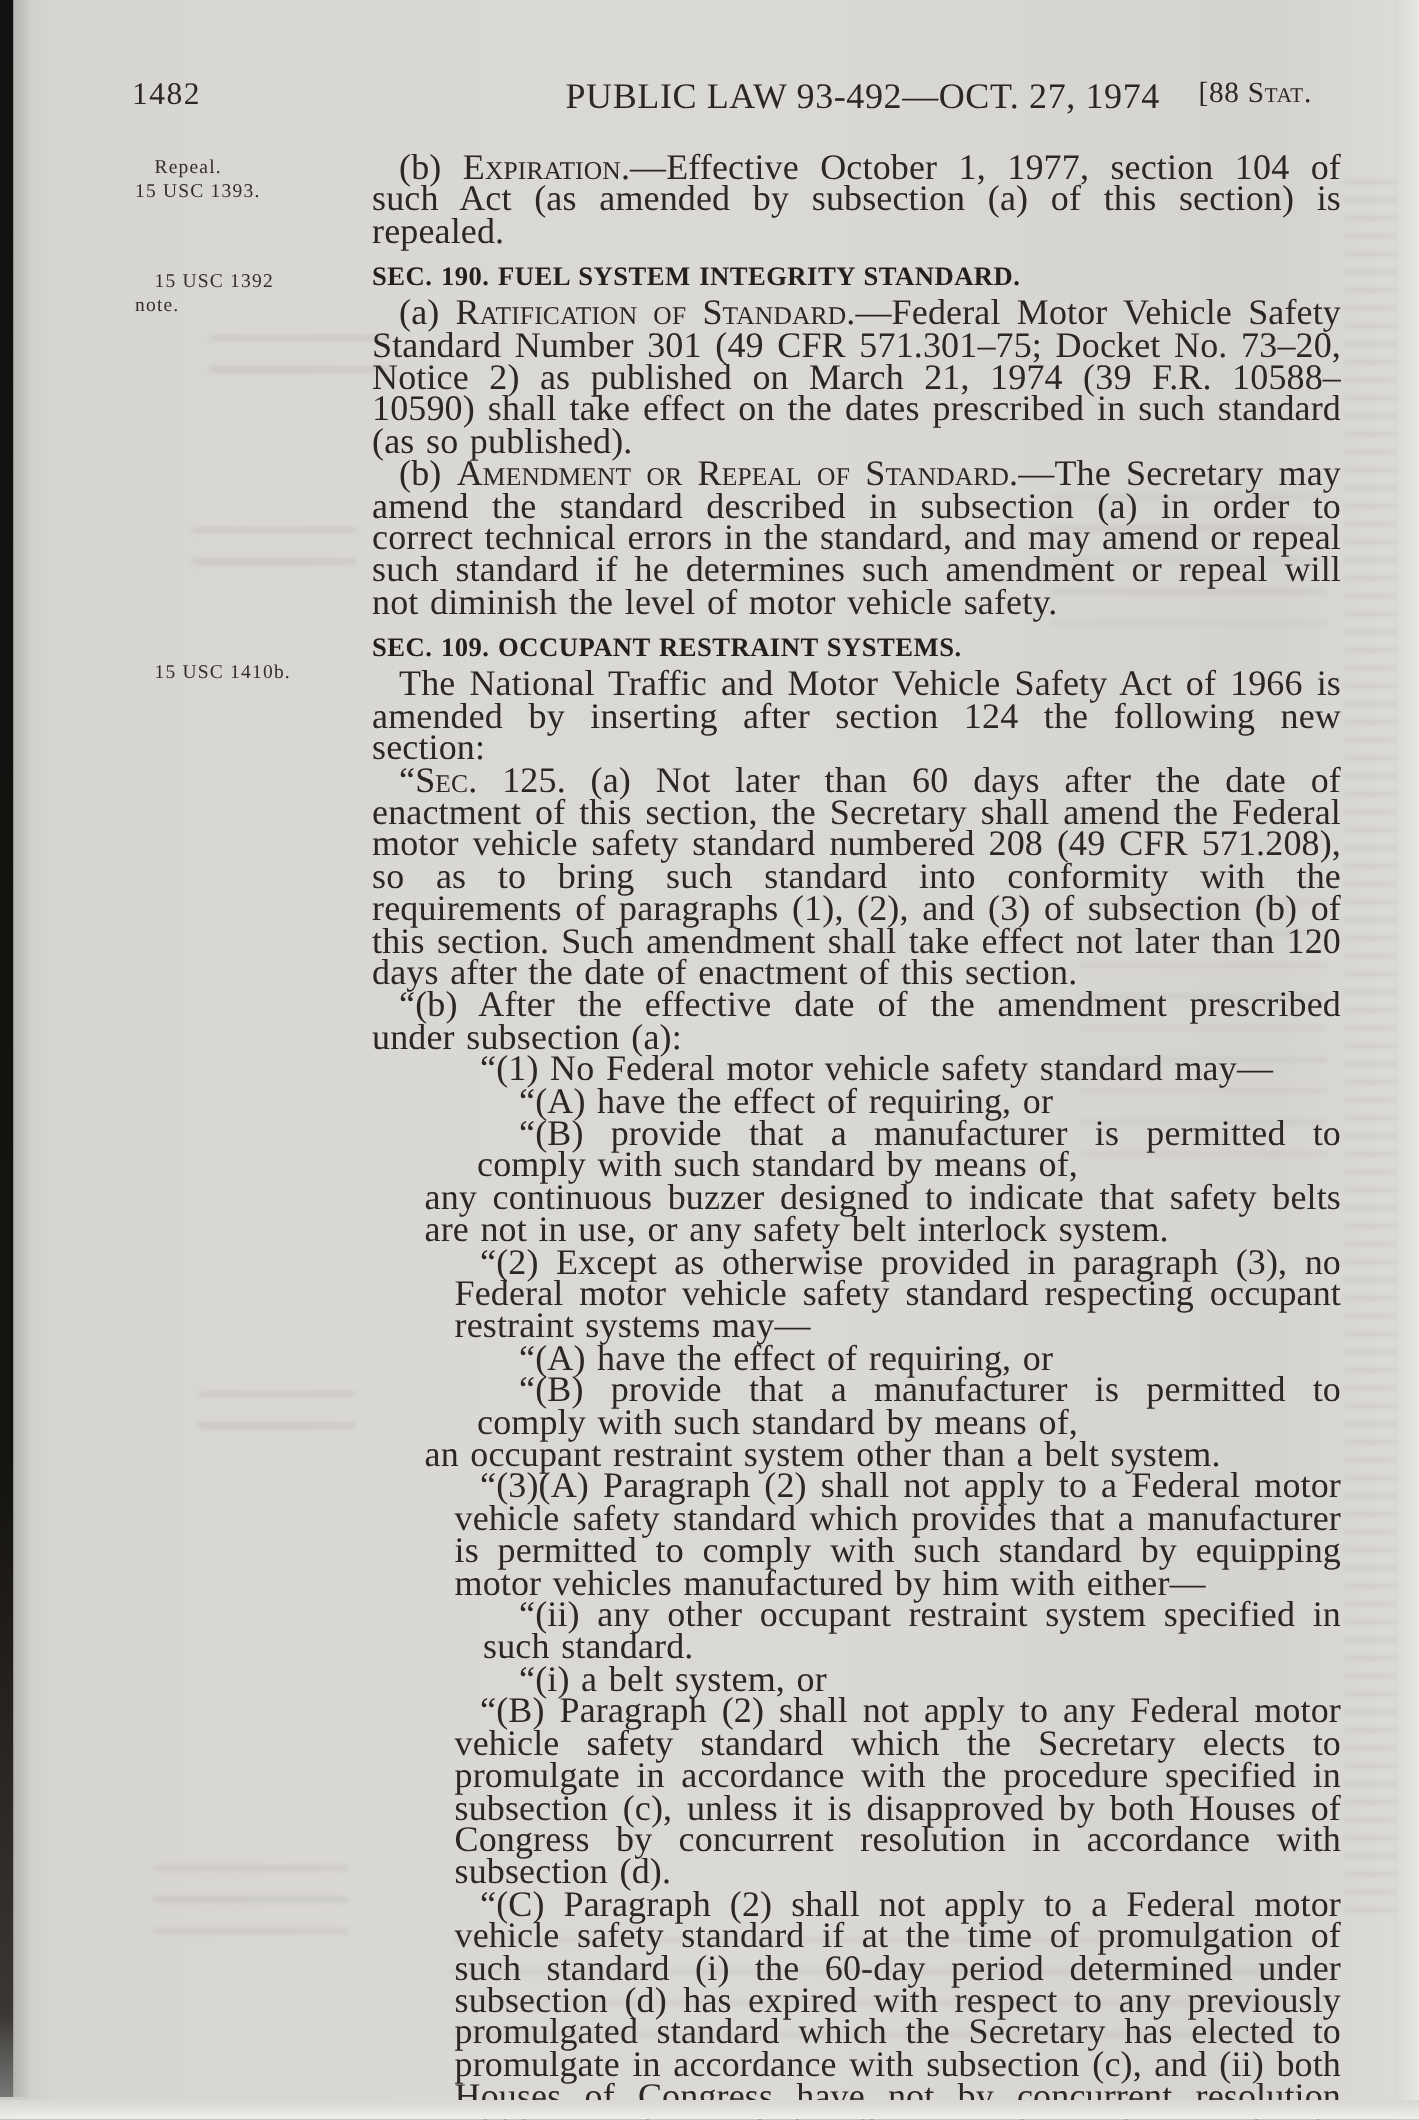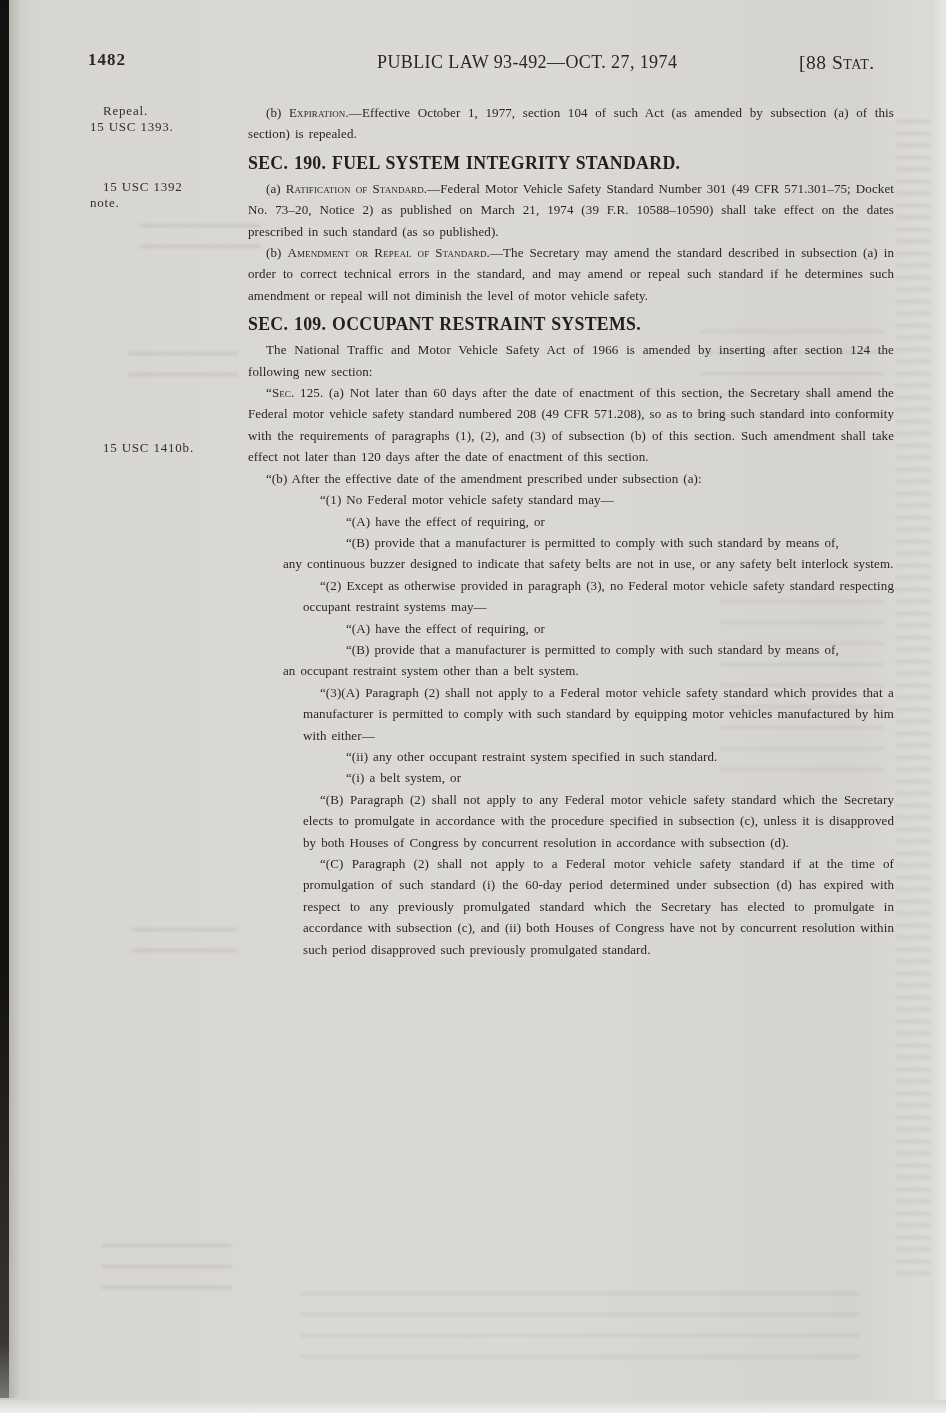--- a/index.html
+++ b/index.html
@@ -8,31 +8,31 @@
     background:linear-gradient(90deg,#cbc9c4 0%,#d7d5d0 4%,#dad8d3 30%,#dbd9d4 55%,#d5d3ce 90%,#dfddd9 100%);
     font-family:"Liberation Serif","DejaVu Serif",serif;
     color:var(--ink,#2b2722);
   }
   
   .edge-left{position:absolute;left:0;top:0;width:9px;height:1398px;background:linear-gradient(180deg,#111 0%,#15130f 70%,#3a3732 96%,#777 100%);}
   .edge-left2{position:absolute;left:9px;top:0;width:11px;height:1398px;background:linear-gradient(90deg,#b7b5b0,#cfcdc8);}
   .edge-right{position:absolute;right:0;top:0;width:17px;height:1413px;background:linear-gradient(90deg,#d9d7d2,#e8e7e4);}
   .edge-bottom{position:absolute;left:0;bottom:0;width:946px;height:13px;background:linear-gradient(180deg,#d8d6d1,#f1efeb);z-index:5;}
   
-  .hdr-pagenum{position:absolute;left:88px;top:50px;font-size:17px;font-weight:bold;letter-spacing:1px;}
-  .hdr-title{position:absolute;left:377px;top:52px;font-size:18px;letter-spacing:0.4px;white-space:nowrap;}
+  .hdr-pagenum{position:absolute;left:88px;top:50px;font-size:21px;font-weight:normal;letter-spacing:1px;}
+  .hdr-title{position:absolute;left:377px;top:52px;font-size:24px;letter-spacing:0.4px;white-space:nowrap;}
   .hdr-stat{position:absolute;left:799px;top:52px;font-size:19.5px;letter-spacing:0.5px;white-space:nowrap;}
   .sc{font-variant:small-caps;text-align:center;}
   
   .margin-note{position:absolute;left:90px;width:152px;font-size:13px;line-height:15.5px;letter-spacing:0.8px;color:#322e29;}
   .mn-line{display:block;}
   .mn-line:first-child{margin-left:13px;}
   
   .column{position:absolute;left:248px;top:102px;width:646px;}
-  .para{margin:0;text-align:justify;font-size:13px;line-height:21.4px;letter-spacing:0.1px;word-spacing:1.6px;hyphens:none;}
+  .para{margin:0;text-align:justify;font-size:24px;line-height:21.4px;letter-spacing:0.1px;word-spacing:1.6px;hyphens:none;}
   .para.body{text-indent:18px;}
   .para.l1{margin-left:55px;text-indent:17px;}
   .para.flush1{margin-left:35px;text-indent:0;}
   .para.l2{margin-left:70px;text-indent:28px;}
   .para.l3{margin-left:74px;text-indent:24px;}
   .para.heading{font-weight:bold;text-align:left;text-indent:0;font-size:17.8px;line-height:20px;letter-spacing:0.3px;word-spacing:1px;margin:8px 0 5px 0;color:#231f1b;}
   
   .bleed{position:absolute;opacity:0.55;filter:blur(1.6px);
     background:repeating-linear-gradient(180deg,rgba(116,113,106,0.30) 0 3px,rgba(116,113,106,0.0) 3px 21px);}
   .bleed.v{background:repeating-linear-gradient(180deg,rgba(116,113,106,0.26) 0 3px,rgba(116,113,106,0.0) 3px 12px);}

